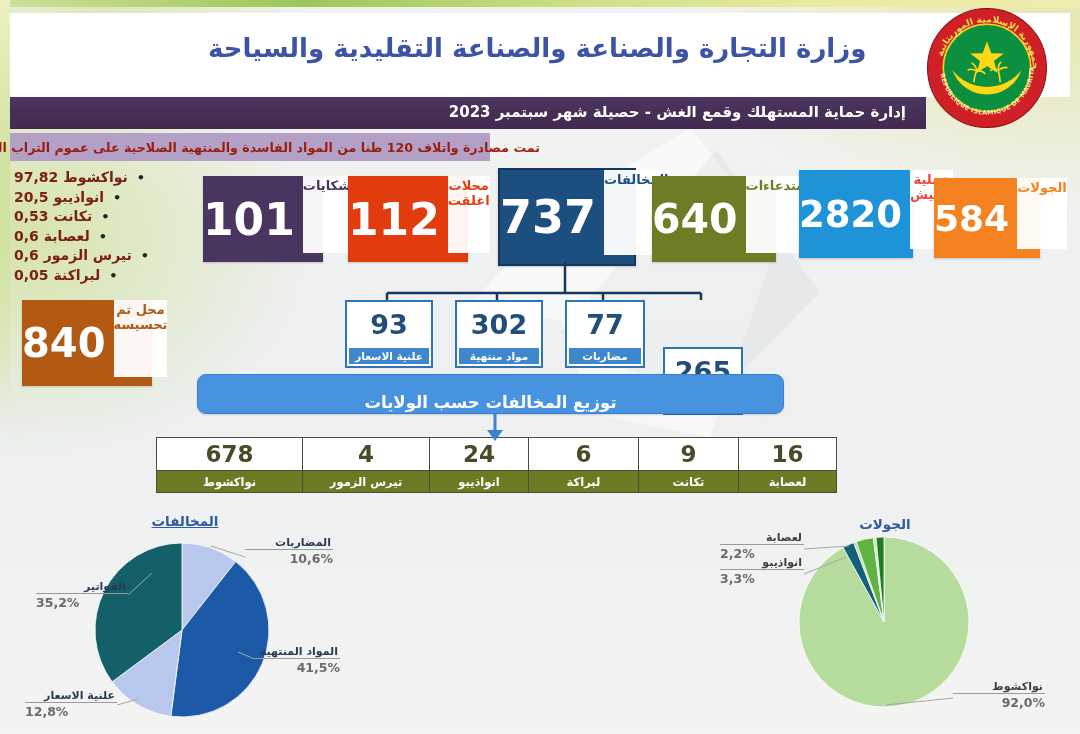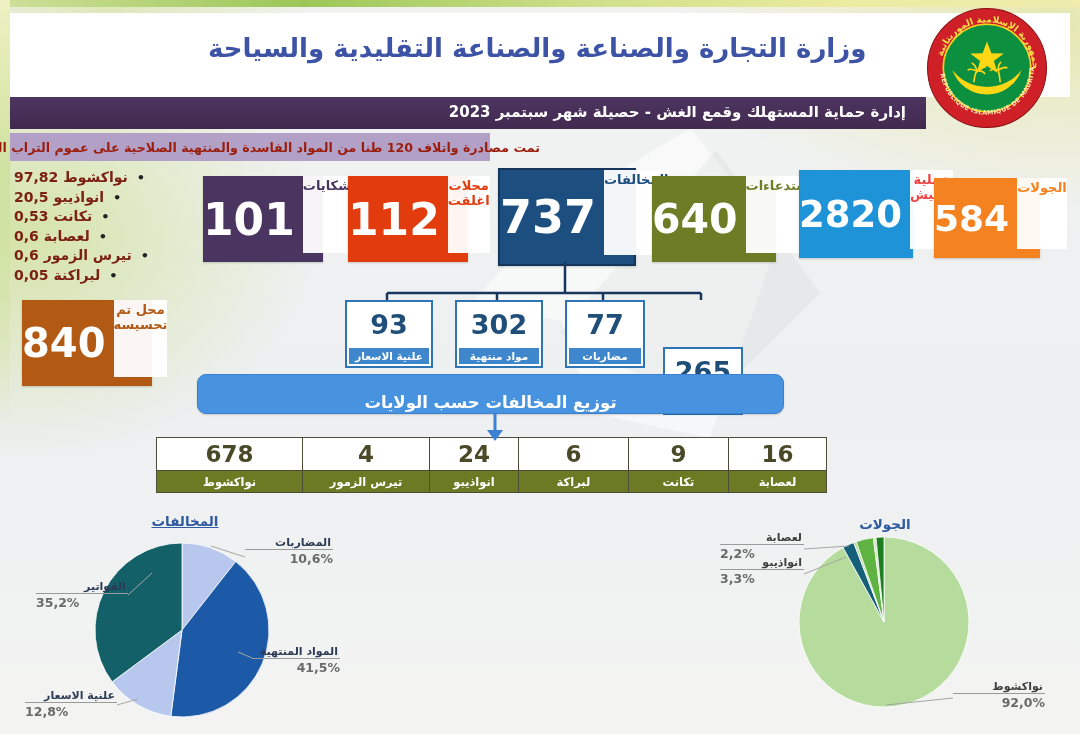--- a/index.html
+++ b/index.html
@@ -187,21 +187,21 @@
 
   <div class="wtable" id="wilaya-table">
       <div class="wcol" style="width: 147px;">
         <div class="wval">678</div>
         <div class="wlab">نواكشوط</div>
       </div>
       <div class="wcol" style="width: 128px;">
         <div class="wval">4</div>
         <div class="wlab">تيرس الزمور</div>
       </div>
-      <div class="wcol" style="width: 90px;">
+      <div class="wcol" style="width: 100px;">
         <div class="wval">24</div>
         <div class="wlab">انواذيبو</div>
       </div>
       <div class="wcol" style="width: 111px;">
         <div class="wval">6</div>
         <div class="wlab">لبراكة</div>
       </div>
       <div class="wcol" style="width: 101px;">
         <div class="wval">9</div>
         <div class="wlab">تكانت</div>

